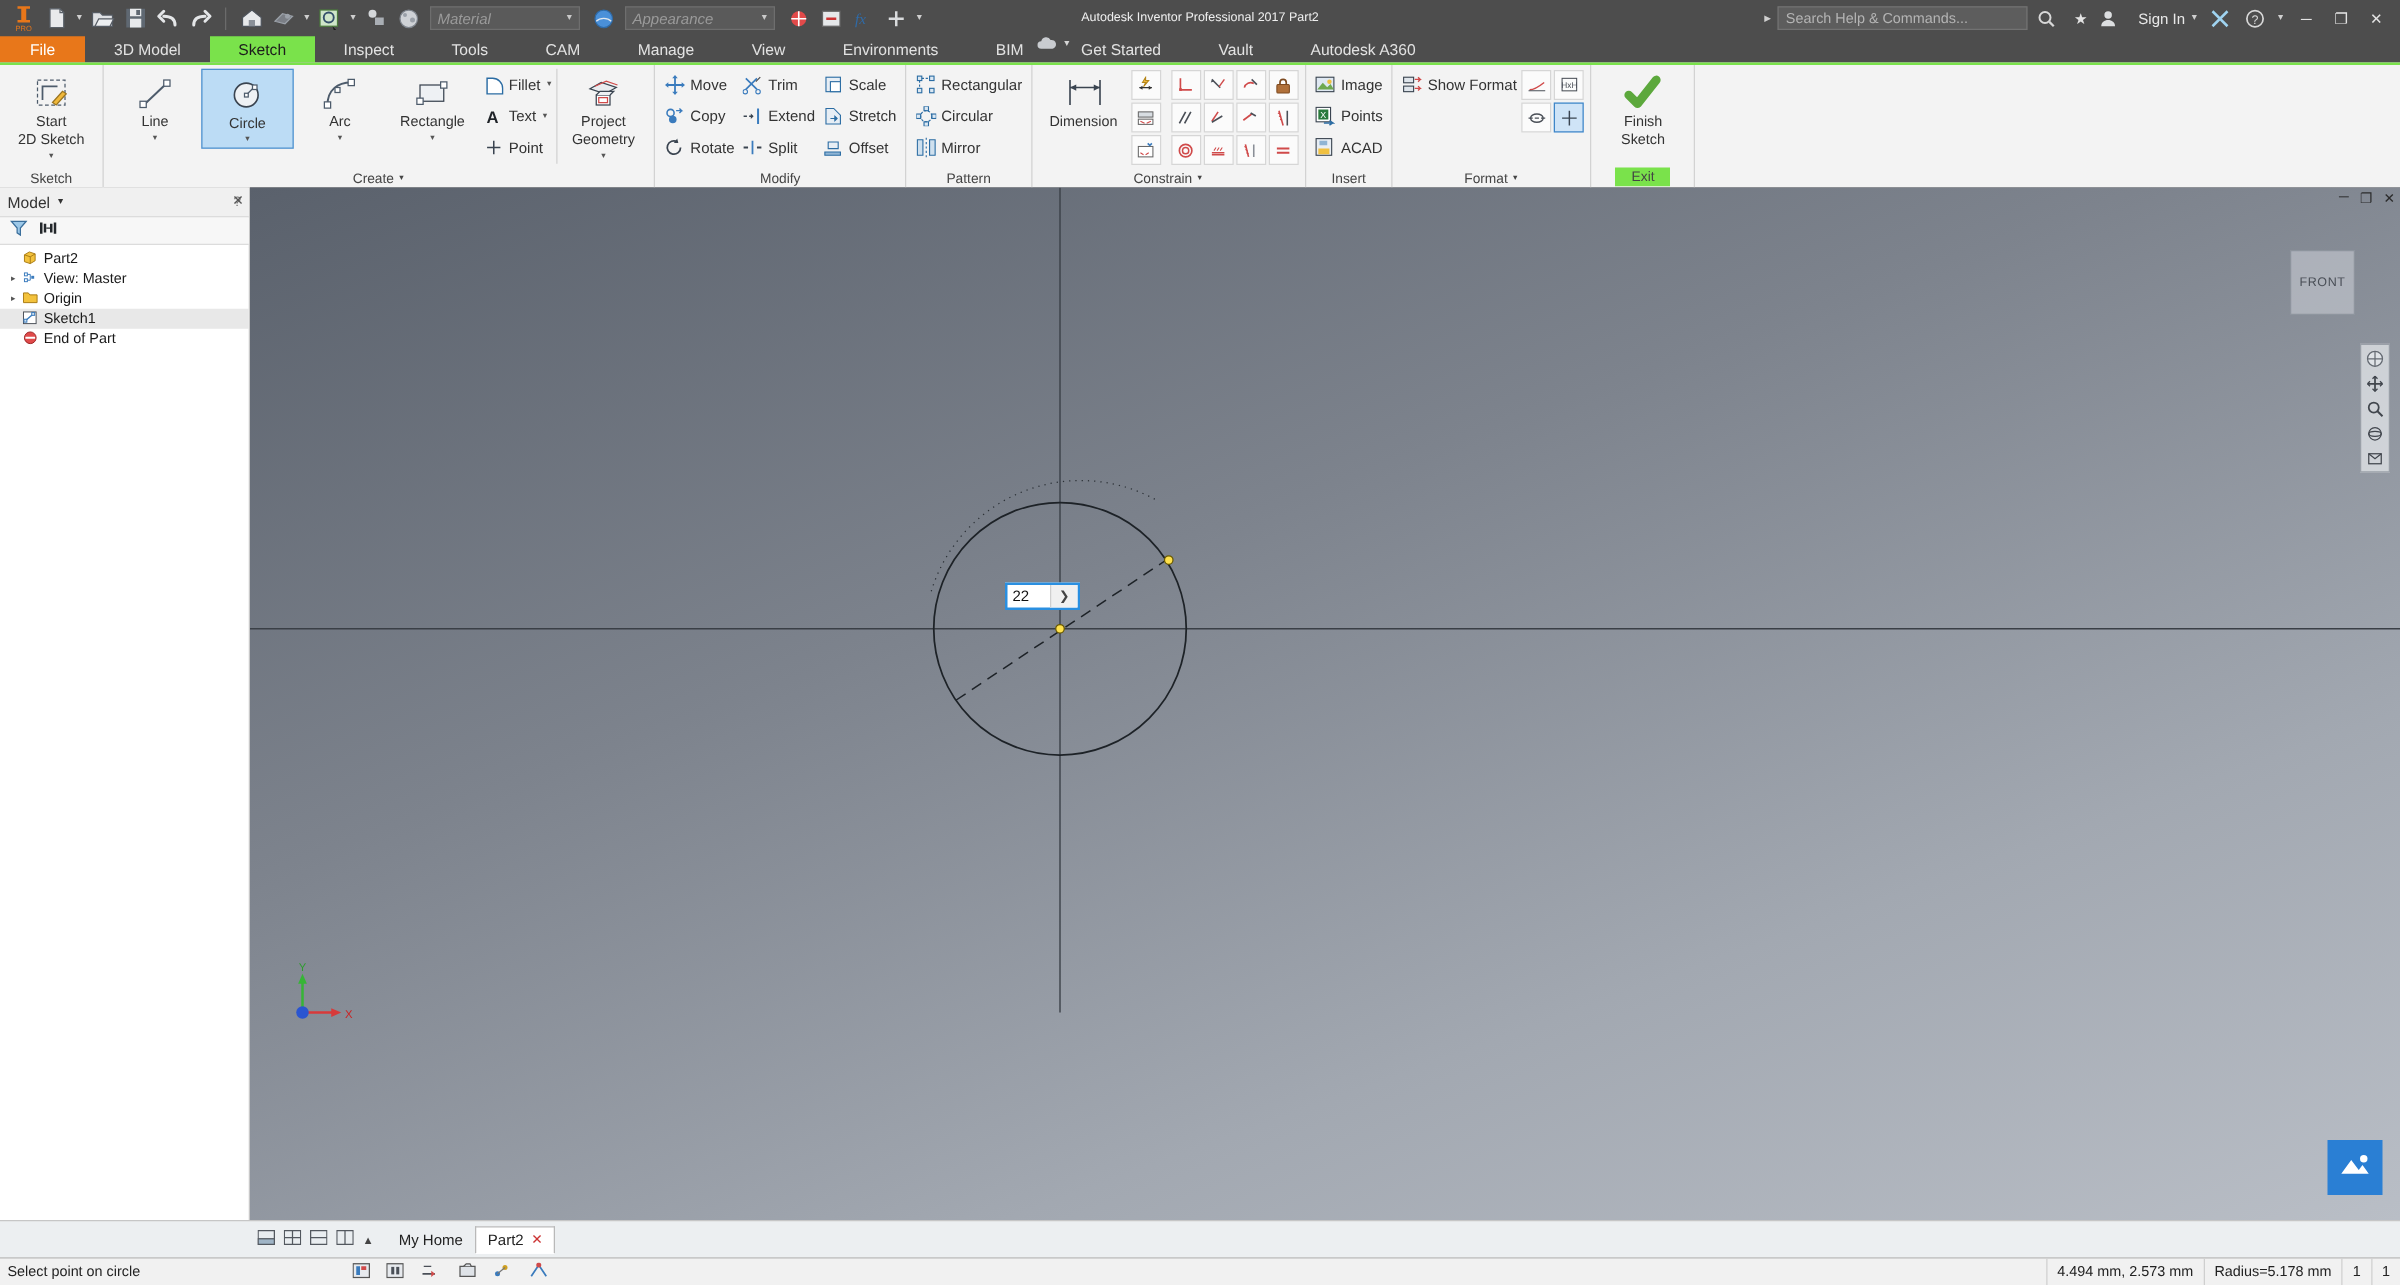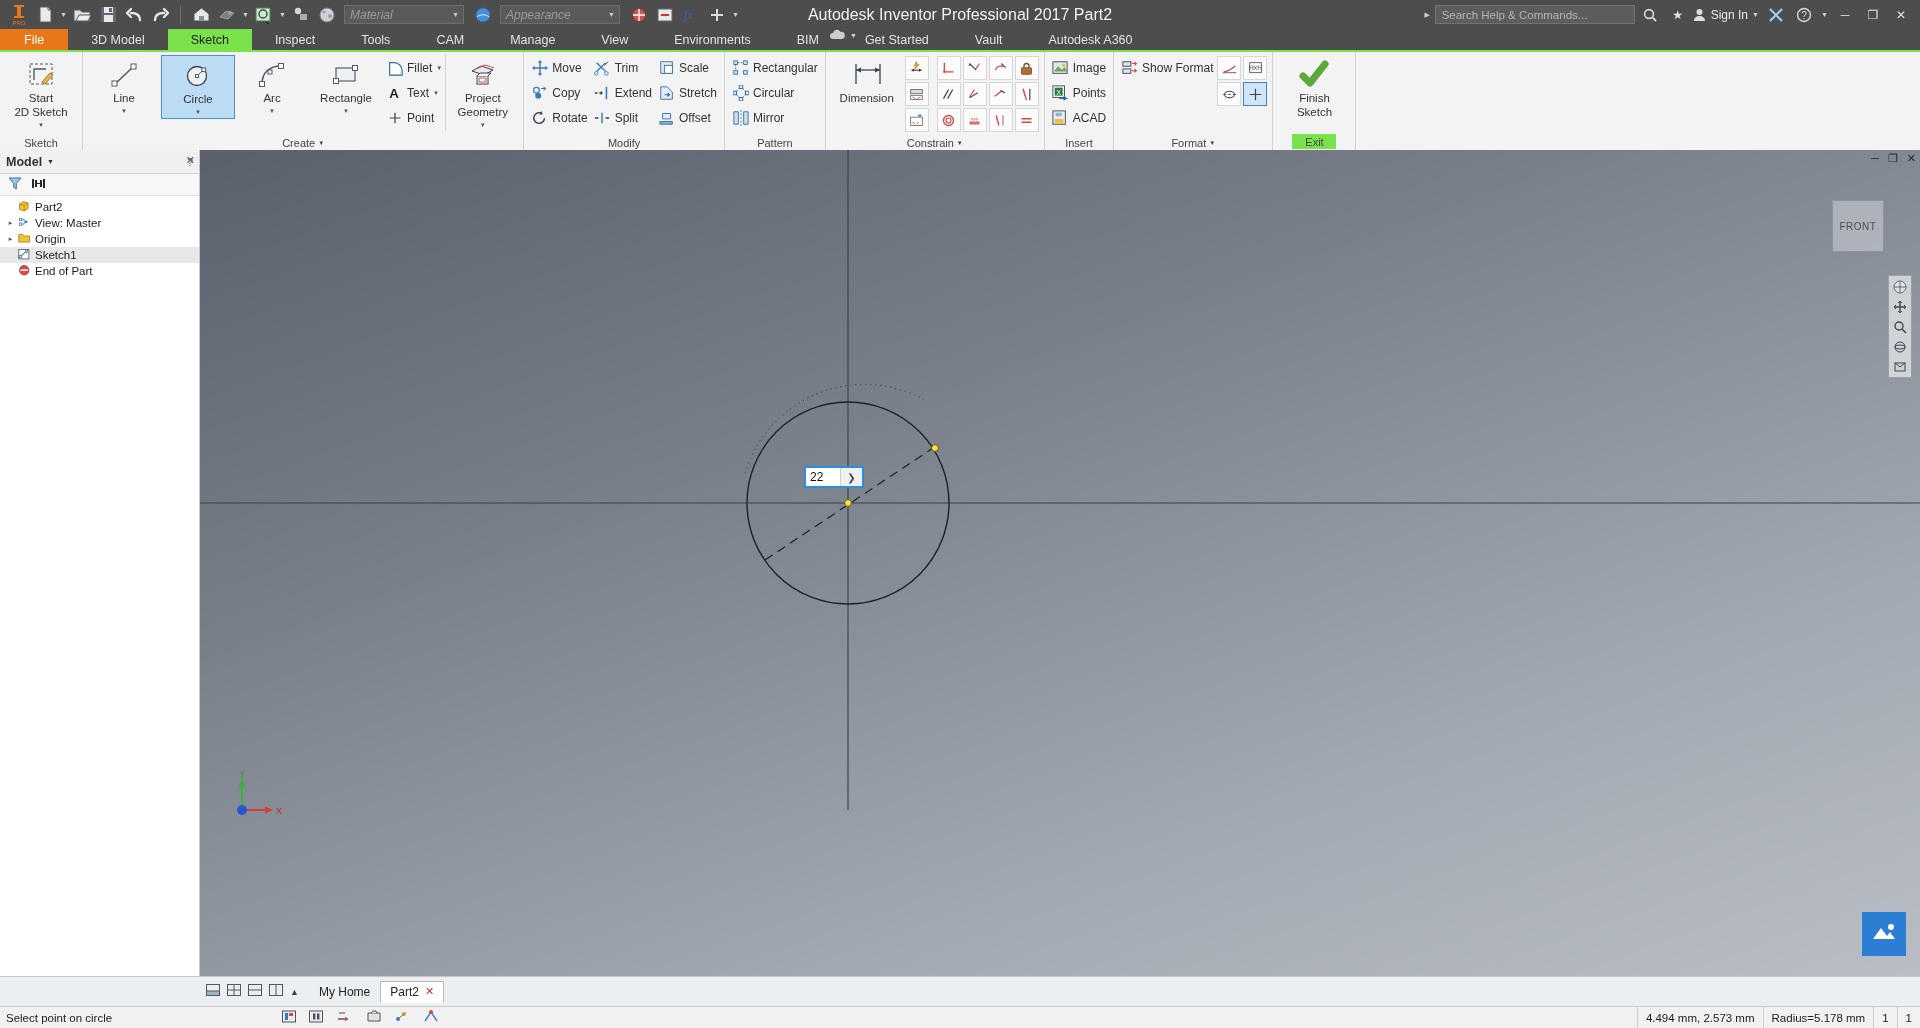--- a/index.html
+++ b/index.html
@@ -17,28 +17,28 @@
     font-size:7px; color:#cfcfcf; }
   .qat-sep { width:1px; height:18px; background:#6b6b6b; margin:0 7px; }
   .combo {
     height:19px; width:120px; background:#5a5a5a; border:1px solid #6e6e6e;
     display:flex; align-items:center; color:#9a9a9a; font-size:12px;
     font-style:italic; padding-left:5px; margin-left:4px; position:relative;
   }
   .combo .arw { position:absolute; right:4px; font-size:7px; font-style:normal; color:#c9c9c9;}
   .app-title {
     position:absolute; left:50%; transform:translateX(-50%);
-    font-size:16px; color:#efefef; white-space:nowrap;
+    font-size:10px; color:#efefef; white-space:nowrap;
   }
   .search-box {
     height:19px; width:200px; background:#5d5d5d; border:1px solid #727272;
     color:#b4b4b4; font-size:11.5px; display:flex; align-items:center; padding-left:6px;
   }
   .right-cluster { margin-left:auto; display:flex; align-items:center; gap:2px; }
-  .signin { color:#e8e8e8; font-size:12px; display:flex; align-items:flex-start; gap:5px; }
+  .signin { color:#e8e8e8; font-size:12px; display:flex; align-items:flex-start; gap:18px; }
   .winbtn { width:26px; height:24px; display:flex; align-items:center; justify-content:center;
     color:#e3e3e3; font-size:12px; }
 
   
   .tabbar { height:21px; background:#4d4d4d; display:flex; align-items:stretch;
     font-size:12.5px; position:relative; }
   .tab { padding:0 23px; display:flex; align-items:center; color:#e2e2e2; white-space:nowrap; }
   .tab.file { background:#e8771a; color:#fff; font-weight:normal; padding:0 24px; }
   .tab.active { background:#7ae24b; color:#1c1c1c; }
   .tabbar .cloud { margin-left:14px; display:flex; align-items:center; gap:4px; color:#d6d6d6; }
@@ -786,21 +786,21 @@
       <div class="panel-title" style="background: rgb(122, 226, 75); width: 44px; margin: 0px auto 1px;">
         <span>Exit</span>
       </div>
     </div>
   </div>
 
 <div class="body">
 
   <div class="browser">
     <div class="browser-head">
-      <span style="font-weight:bold">Model</span>
+      <span style="font-weight:normal">Model</span>
       <span style="font-size:7px;margin-left:5px">▼</span>
       <span style="margin-left:auto;color:#777;font-size:11px">?</span>
     </div>
     <div class="browser-tools">
       <span>
         <svg width="14" height="13" viewBox="0 0 14 13">
             <path d="M1 1h12l-4.7 5.4V12L5.7 10.3V6.4z" fill="#9cc8e8" stroke="#3b6f9c"></path>
           </svg>
       </span>
       <span>

